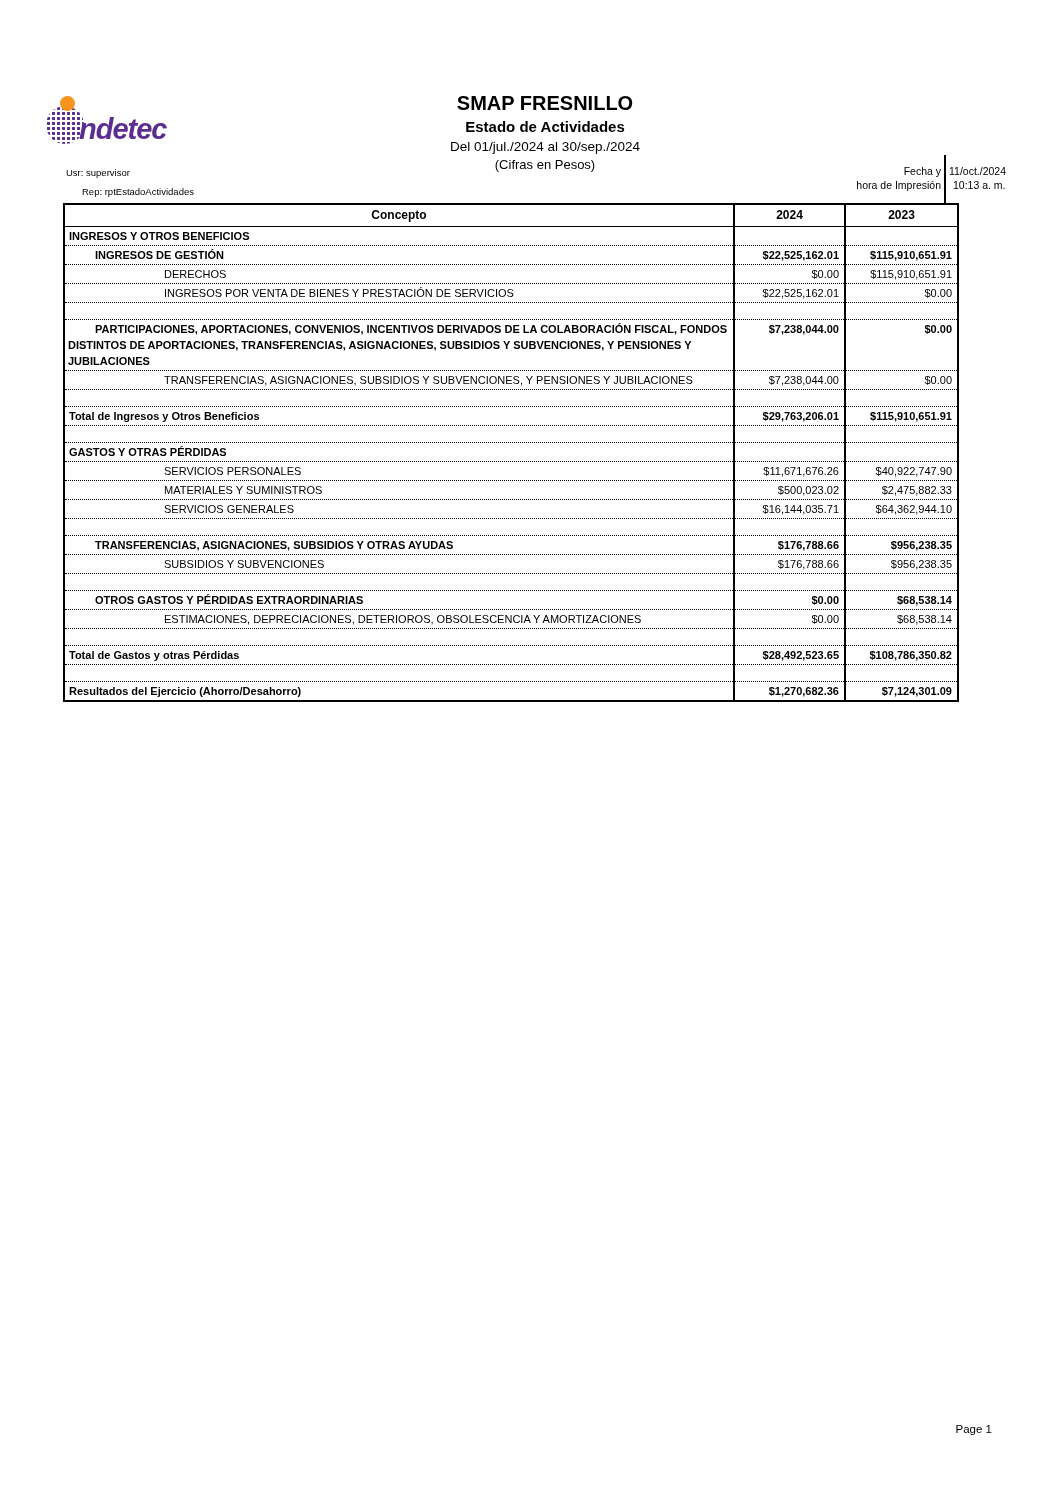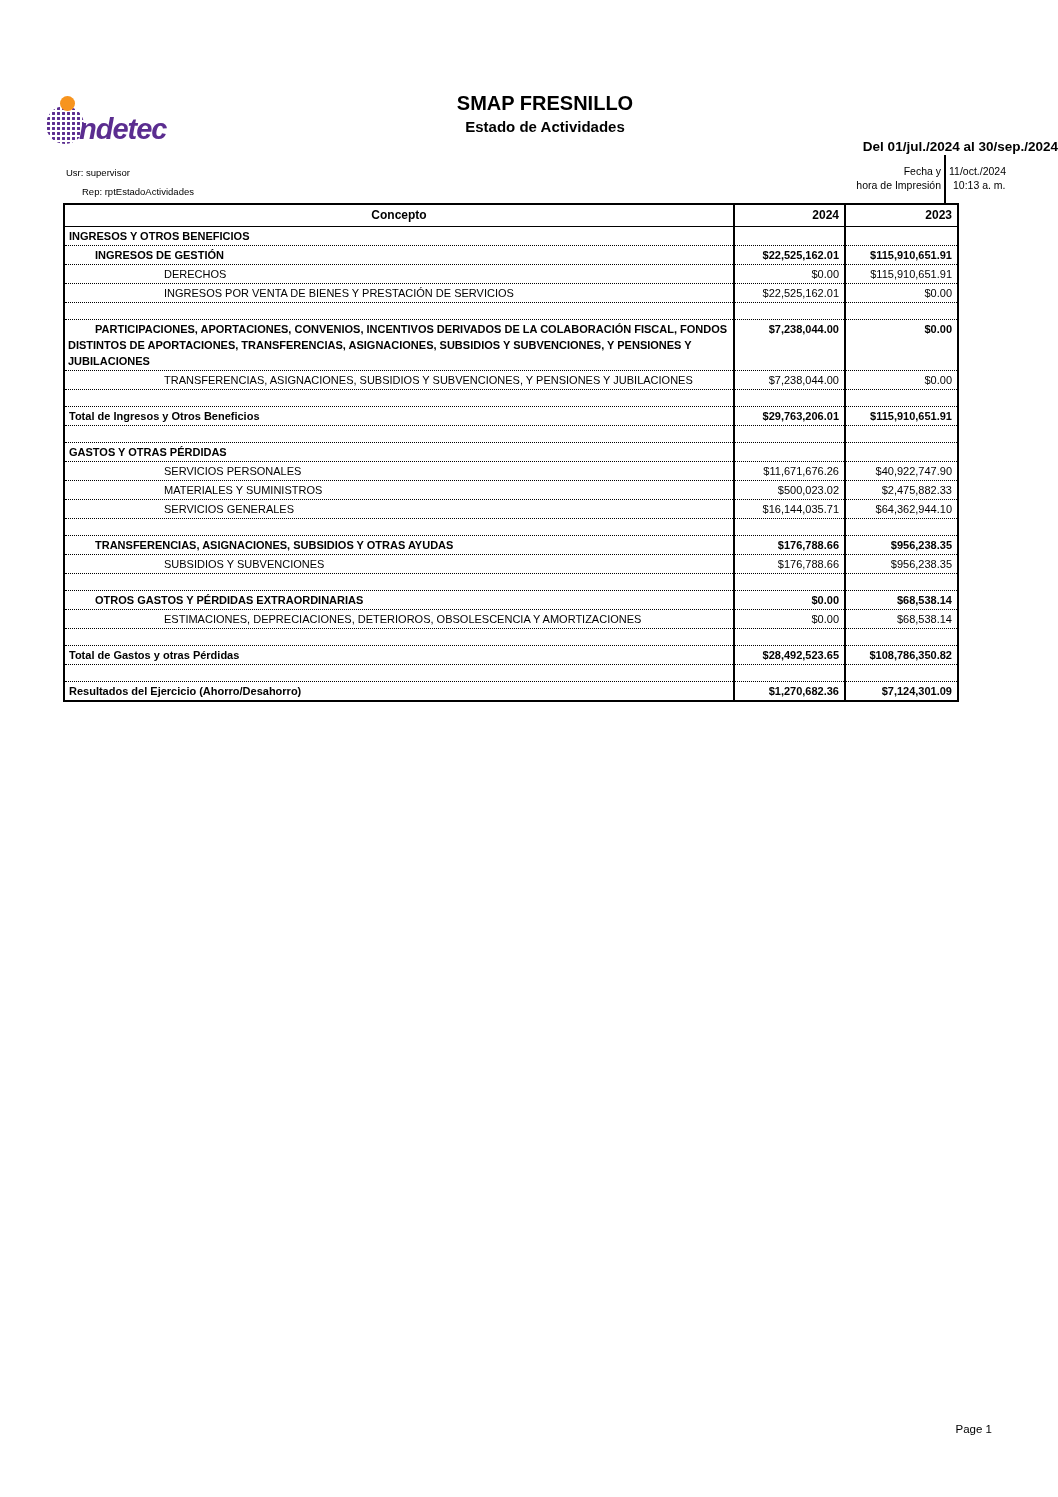--- a/index.html
+++ b/index.html
@@ -35,21 +35,21 @@
     letter-spacing: -1px;
     margin-left: -5px;
     line-height: 34px;
   }
 
   
   .title-block { position: absolute; left: 32px; top: 90px; width: 1026px; text-align: center; }
   .title-org     { font-size: 20px; font-weight: bold; line-height: 26px; }
   .title-state   { font-size: 15px; font-weight: bold; line-height: 21px; }
   .title-report  { font-size: 15px; font-weight: bold; line-height: 21px; text-align: center; }
-  .title-period  { font-size: 13.5px; font-weight: bold; line-height: 19px; text-align: right; }
+  .title-period  { font-size: 13.5px; font-weight: normal; line-height: 19px; }
   .title-units   { font-size: 13px; line-height: 18px; }
 
   
   .usr-label { position: absolute; left: 66px; top: 167px; font-size: 9.5px; }
   .rep-label { position: absolute; left: 66px; top: 186px; font-size: 9.5px; padding-left: 16px; }
   .print-label { position: absolute; right: 117px; top: 164px; font-size: 10.5px; line-height: 14px; text-align: right; }
   .print-values { position: absolute; left: 949px; top: 164px; font-size: 10.5px; line-height: 14px; }
   .print-values .time { padding-left: 4px; }
   .print-divider { position: absolute; left: 944px; top: 155px; width: 1.5px; height: 48px; background: #000; }
 
@@ -67,21 +67,21 @@
   th.col-concepto, td.cell-label  { border-right: 2px solid #000; }
   th.col-2024,     td.cell-v2024  { border-right: 2px solid #000; }
   thead th {
     font-size: 12px; font-weight: bold;
     height: 22px;
     border-bottom: 1.5px solid #000;
     padding: 0 5px;
     vertical-align: middle;
   }
   th.col-concepto { text-align: center; }
-  th.col-2024, th.col-2023 { text-align: right; }
+  th.col-2024, th.col-2023 { text-align: center; }
   tbody td {
     border-top: 1px dotted #555;
     vertical-align: top;
     line-height: 16px;
     padding-top: 1px; padding-bottom: 1px;
   }
   tbody tr:first-child td { border-top: none; }
   td.cell-label { padding-left: 3px; padding-right: 4px; }
   td.cell-label.ind0 { text-indent: 1px; }
   td.cell-label.ind1 { text-indent: 27px; }
@@ -102,20 +102,21 @@
     <span class="logo-sphere">
       <span class="logo-ball"></span>
     </span>
     <span class="logo-text">ndetec</span>
   </div>
 
   <div class="title-block">
     <div class="title-org">SMAP FRESNILLO</div>
     <div class="title-report">Estado de Actividades</div>
     <div class="title-period">Del 01/jul./2024 al 30/sep./2024</div>
+    <div class="title-units">(Cifras en Pesos)</div>
   </div>
 
   <div class="usr-label">Usr: supervisor</div>
   <div class="rep-label">Rep: rptEstadoActividades</div>
 
   <div class="print-label">
     <div>Fecha y</div>
     <div>hora de Impresión</div>
   </div>
   <div class="print-divider"></div>

